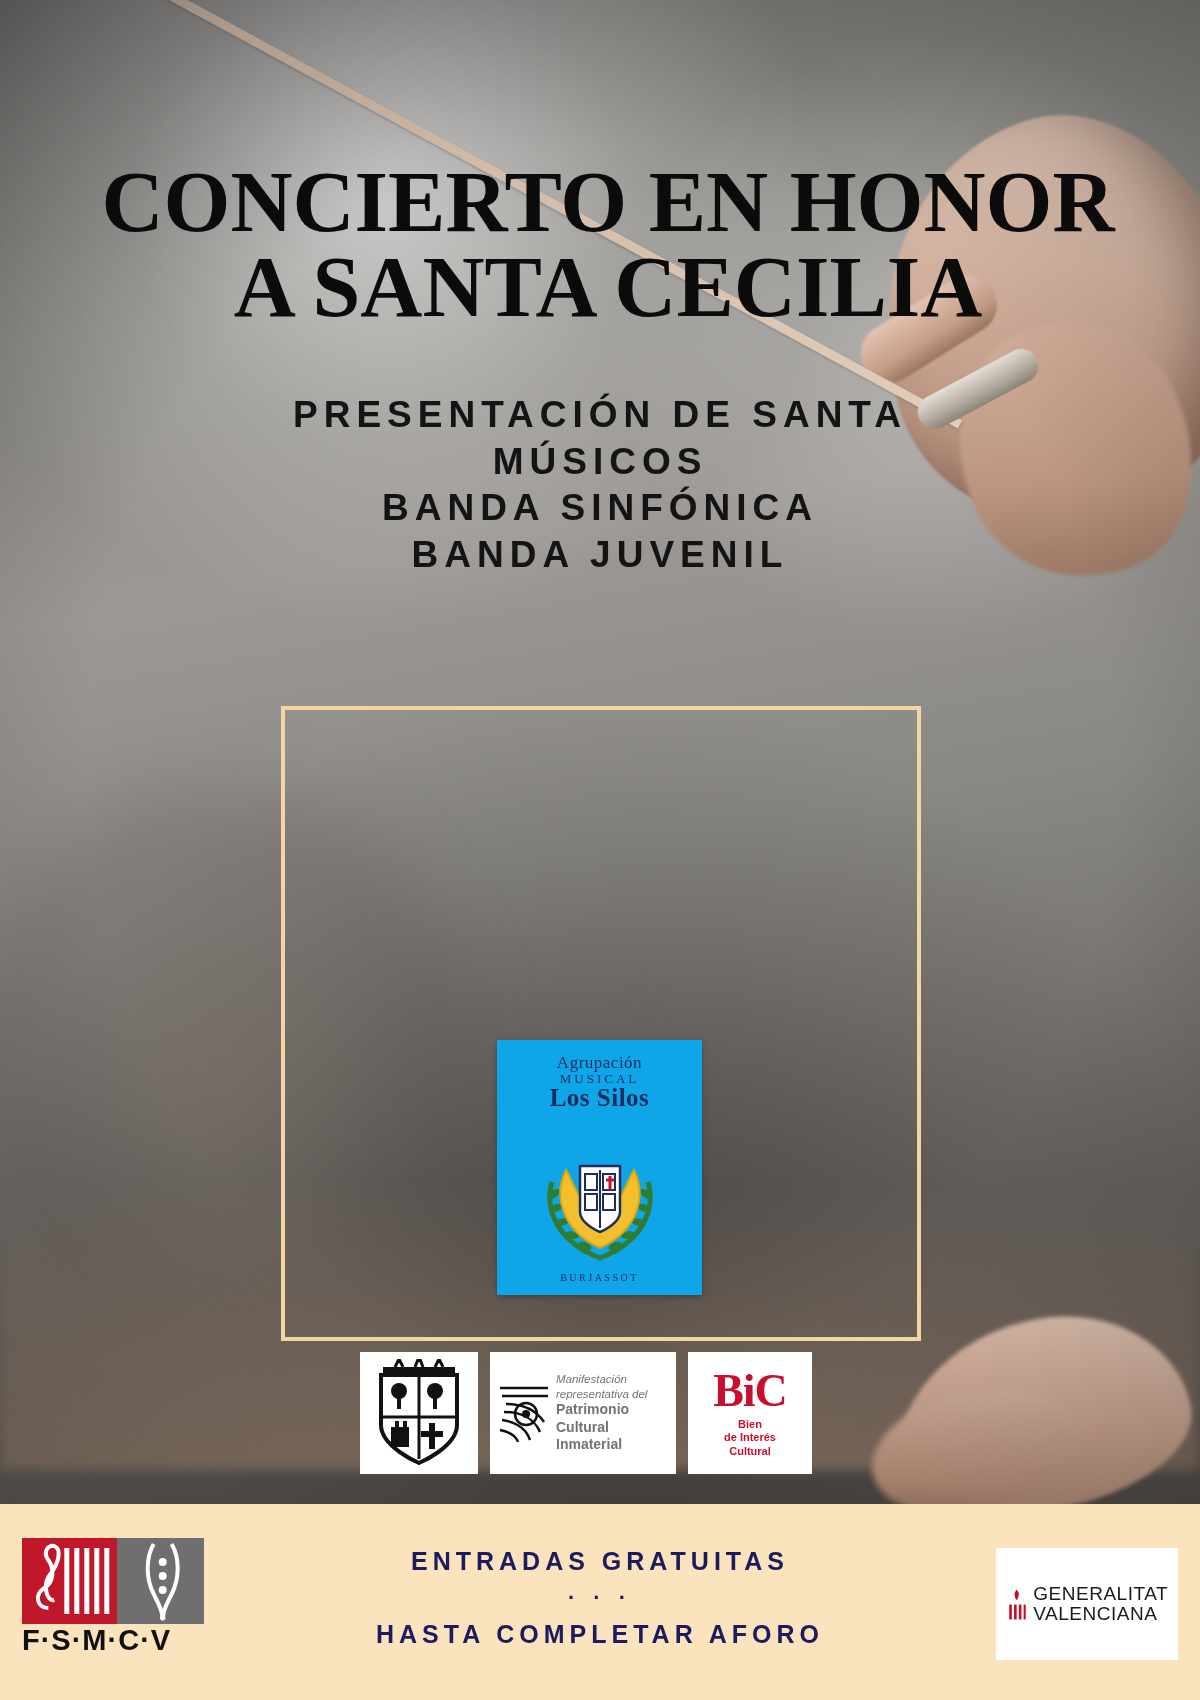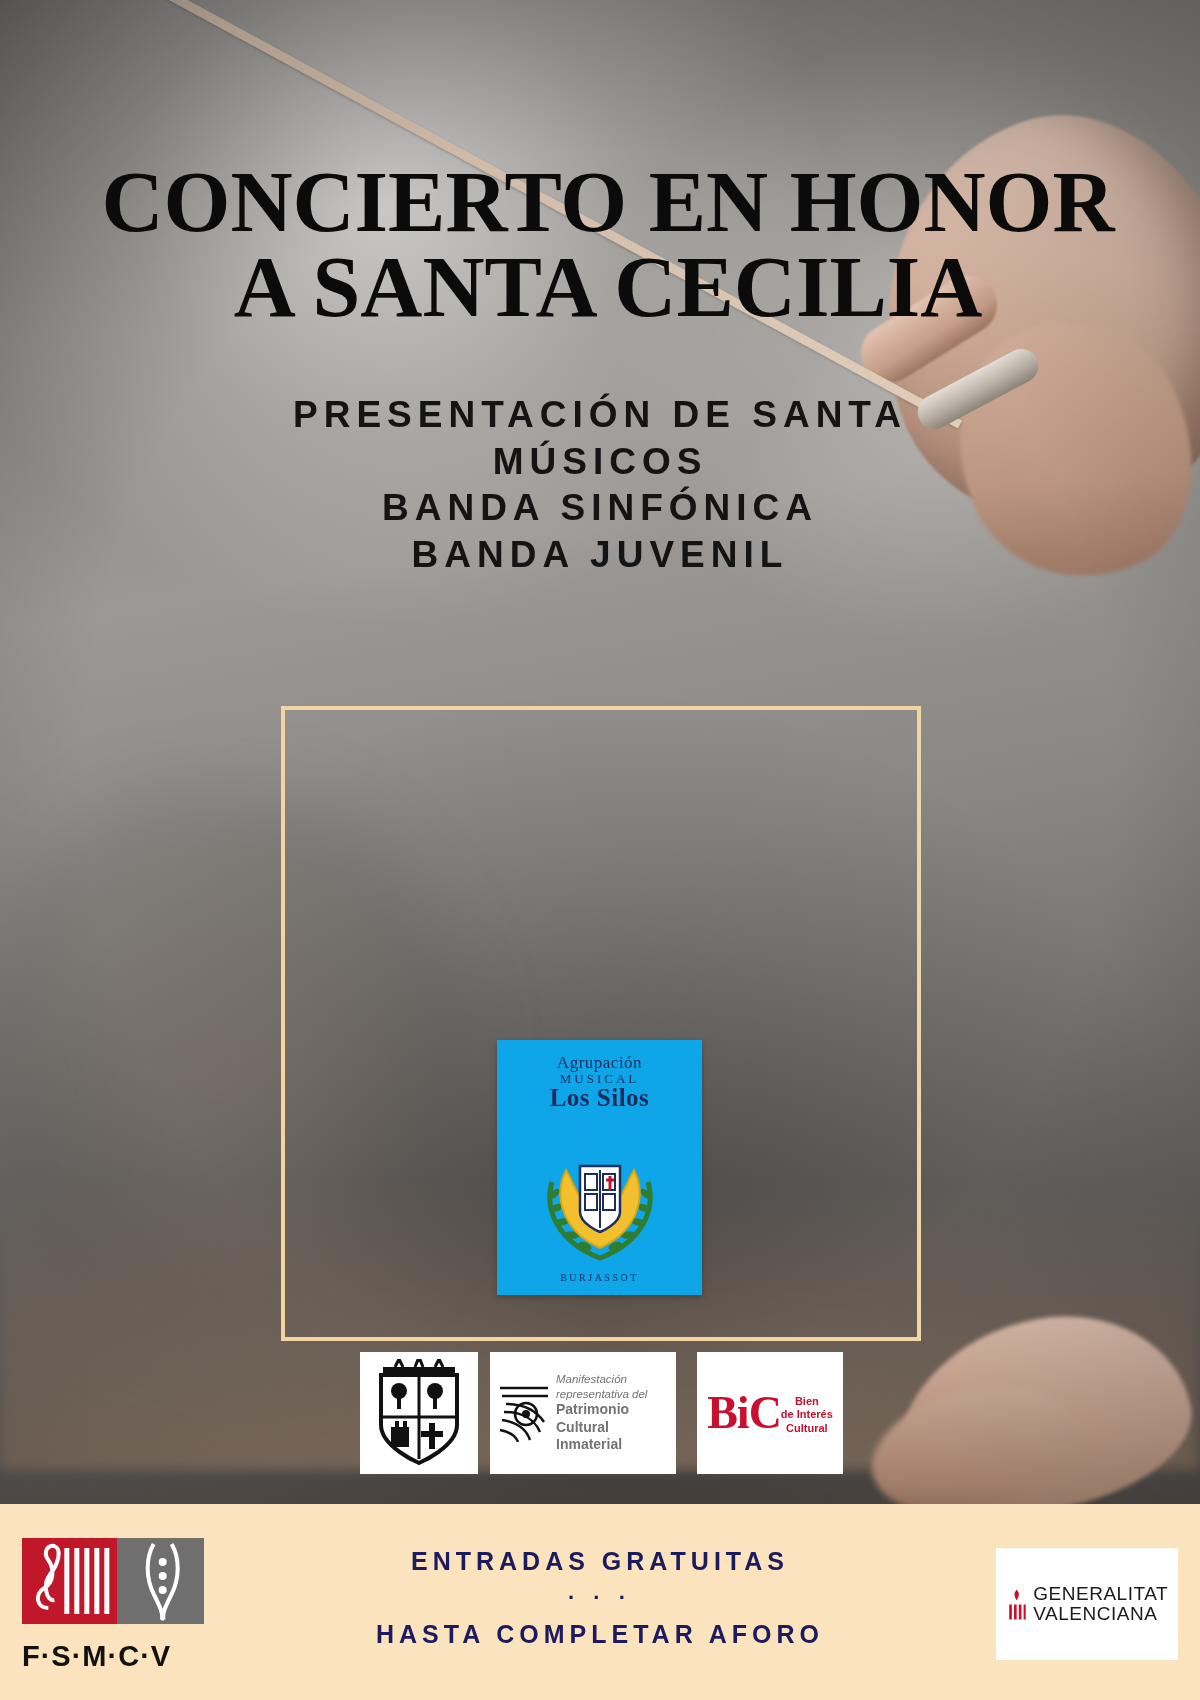--- a/index.html
+++ b/index.html
@@ -271,28 +271,28 @@
     box-sizing: border-box;
   }
   .badge-patrimonio .pt-text {
     color: #737373;
     font-size: 12.5px;
     line-height: 1.25;
   }
   .badge-patrimonio .pt-text .it { font-style: italic; font-size: 11.5px; }
   .badge-patrimonio .pt-text .bd { font-weight: bold; font-size: 14px; }
   .badge-bic {
-    width: 146px;
+    width: 124px;
     height: 122px;
     background: #ffffff;
     display: flex;
+    flex-direction: column;
     align-items: center;
     justify-content: center;
     color: #c8102e;
-    margin-left: 9px;
   }
   .bic-word {
     font-family: "Liberation Serif", serif;
     font-weight: bold;
     font-size: 46px;
     line-height: 1;
     letter-spacing: -1px;
   }
   .bic-sub {
     font-size: 11px;
@@ -342,21 +342,21 @@
     position: relative;
     overflow: hidden;
   }
   .fsmcv-gray {
     width: 48%;
     background: #6f6f6f;
     position: relative;
     overflow: hidden;
   }
   .fsmcv-word {
-    margin-top: 16px;
+    margin-top: 0;
     color: #111;
     font-size: 29px;
     font-weight: bold;
     letter-spacing: 1px;
     text-align: left;
   }
 
   .gva {
     position: absolute;
     right: 22px;

